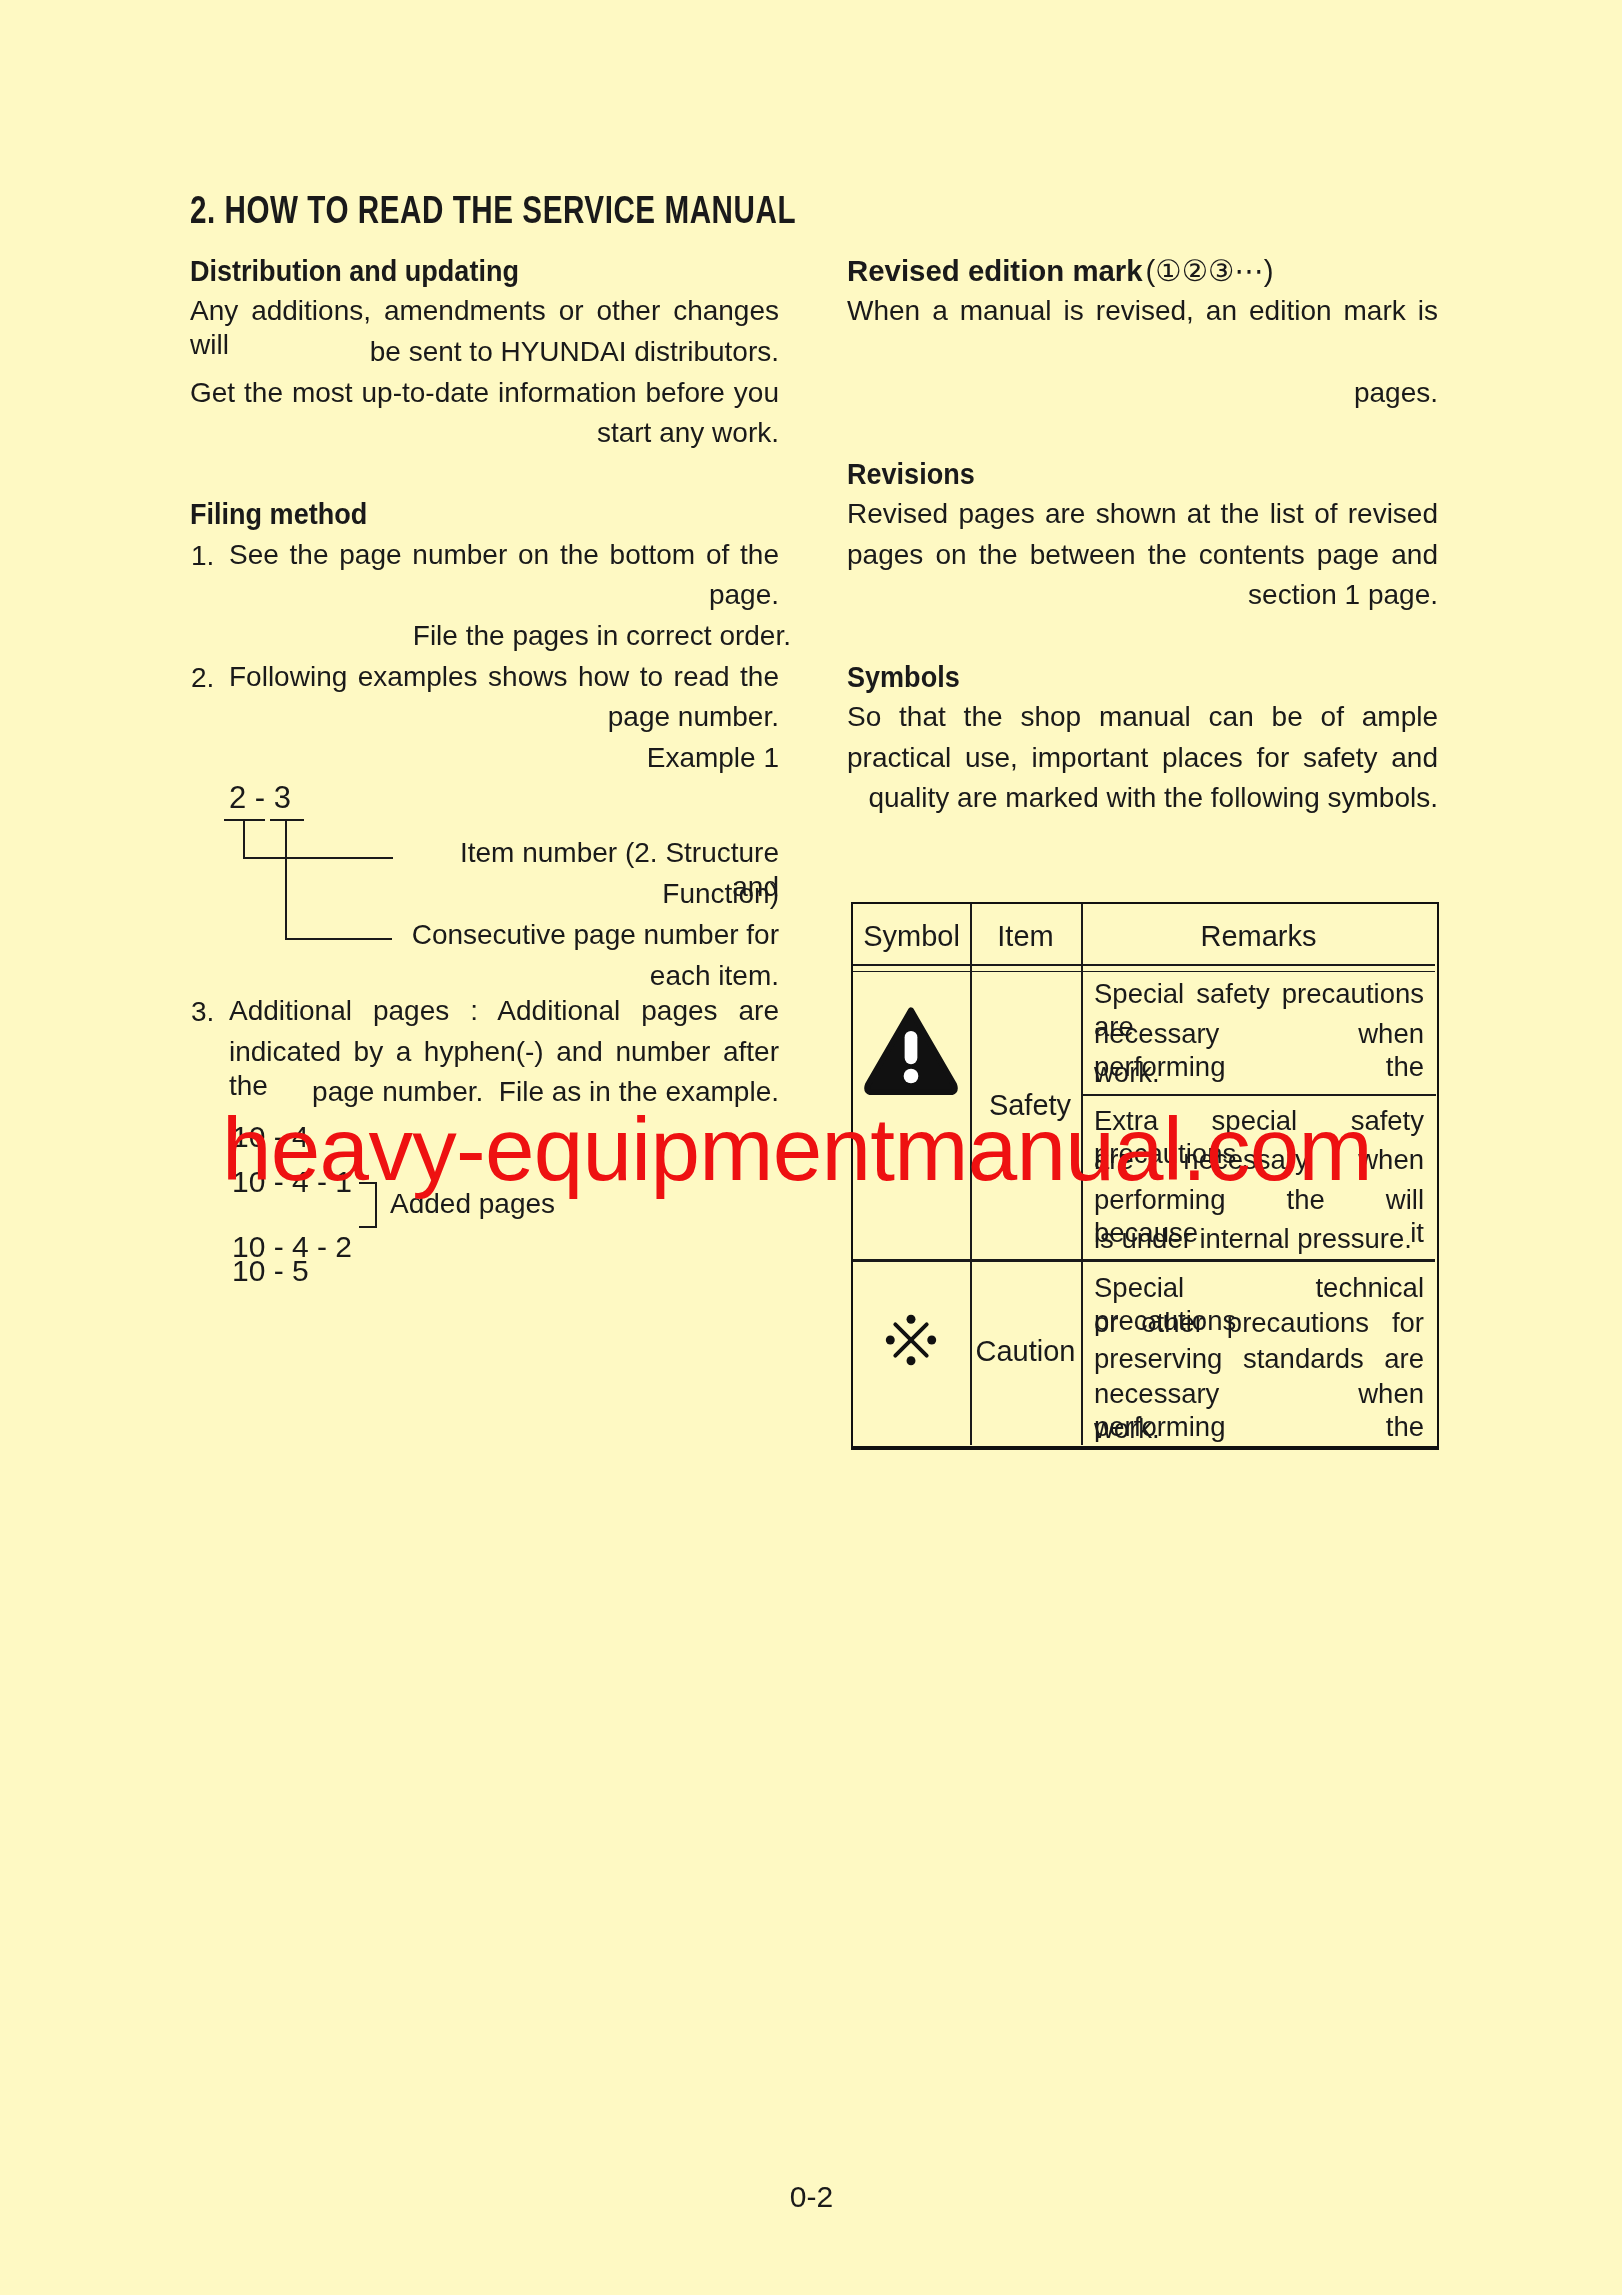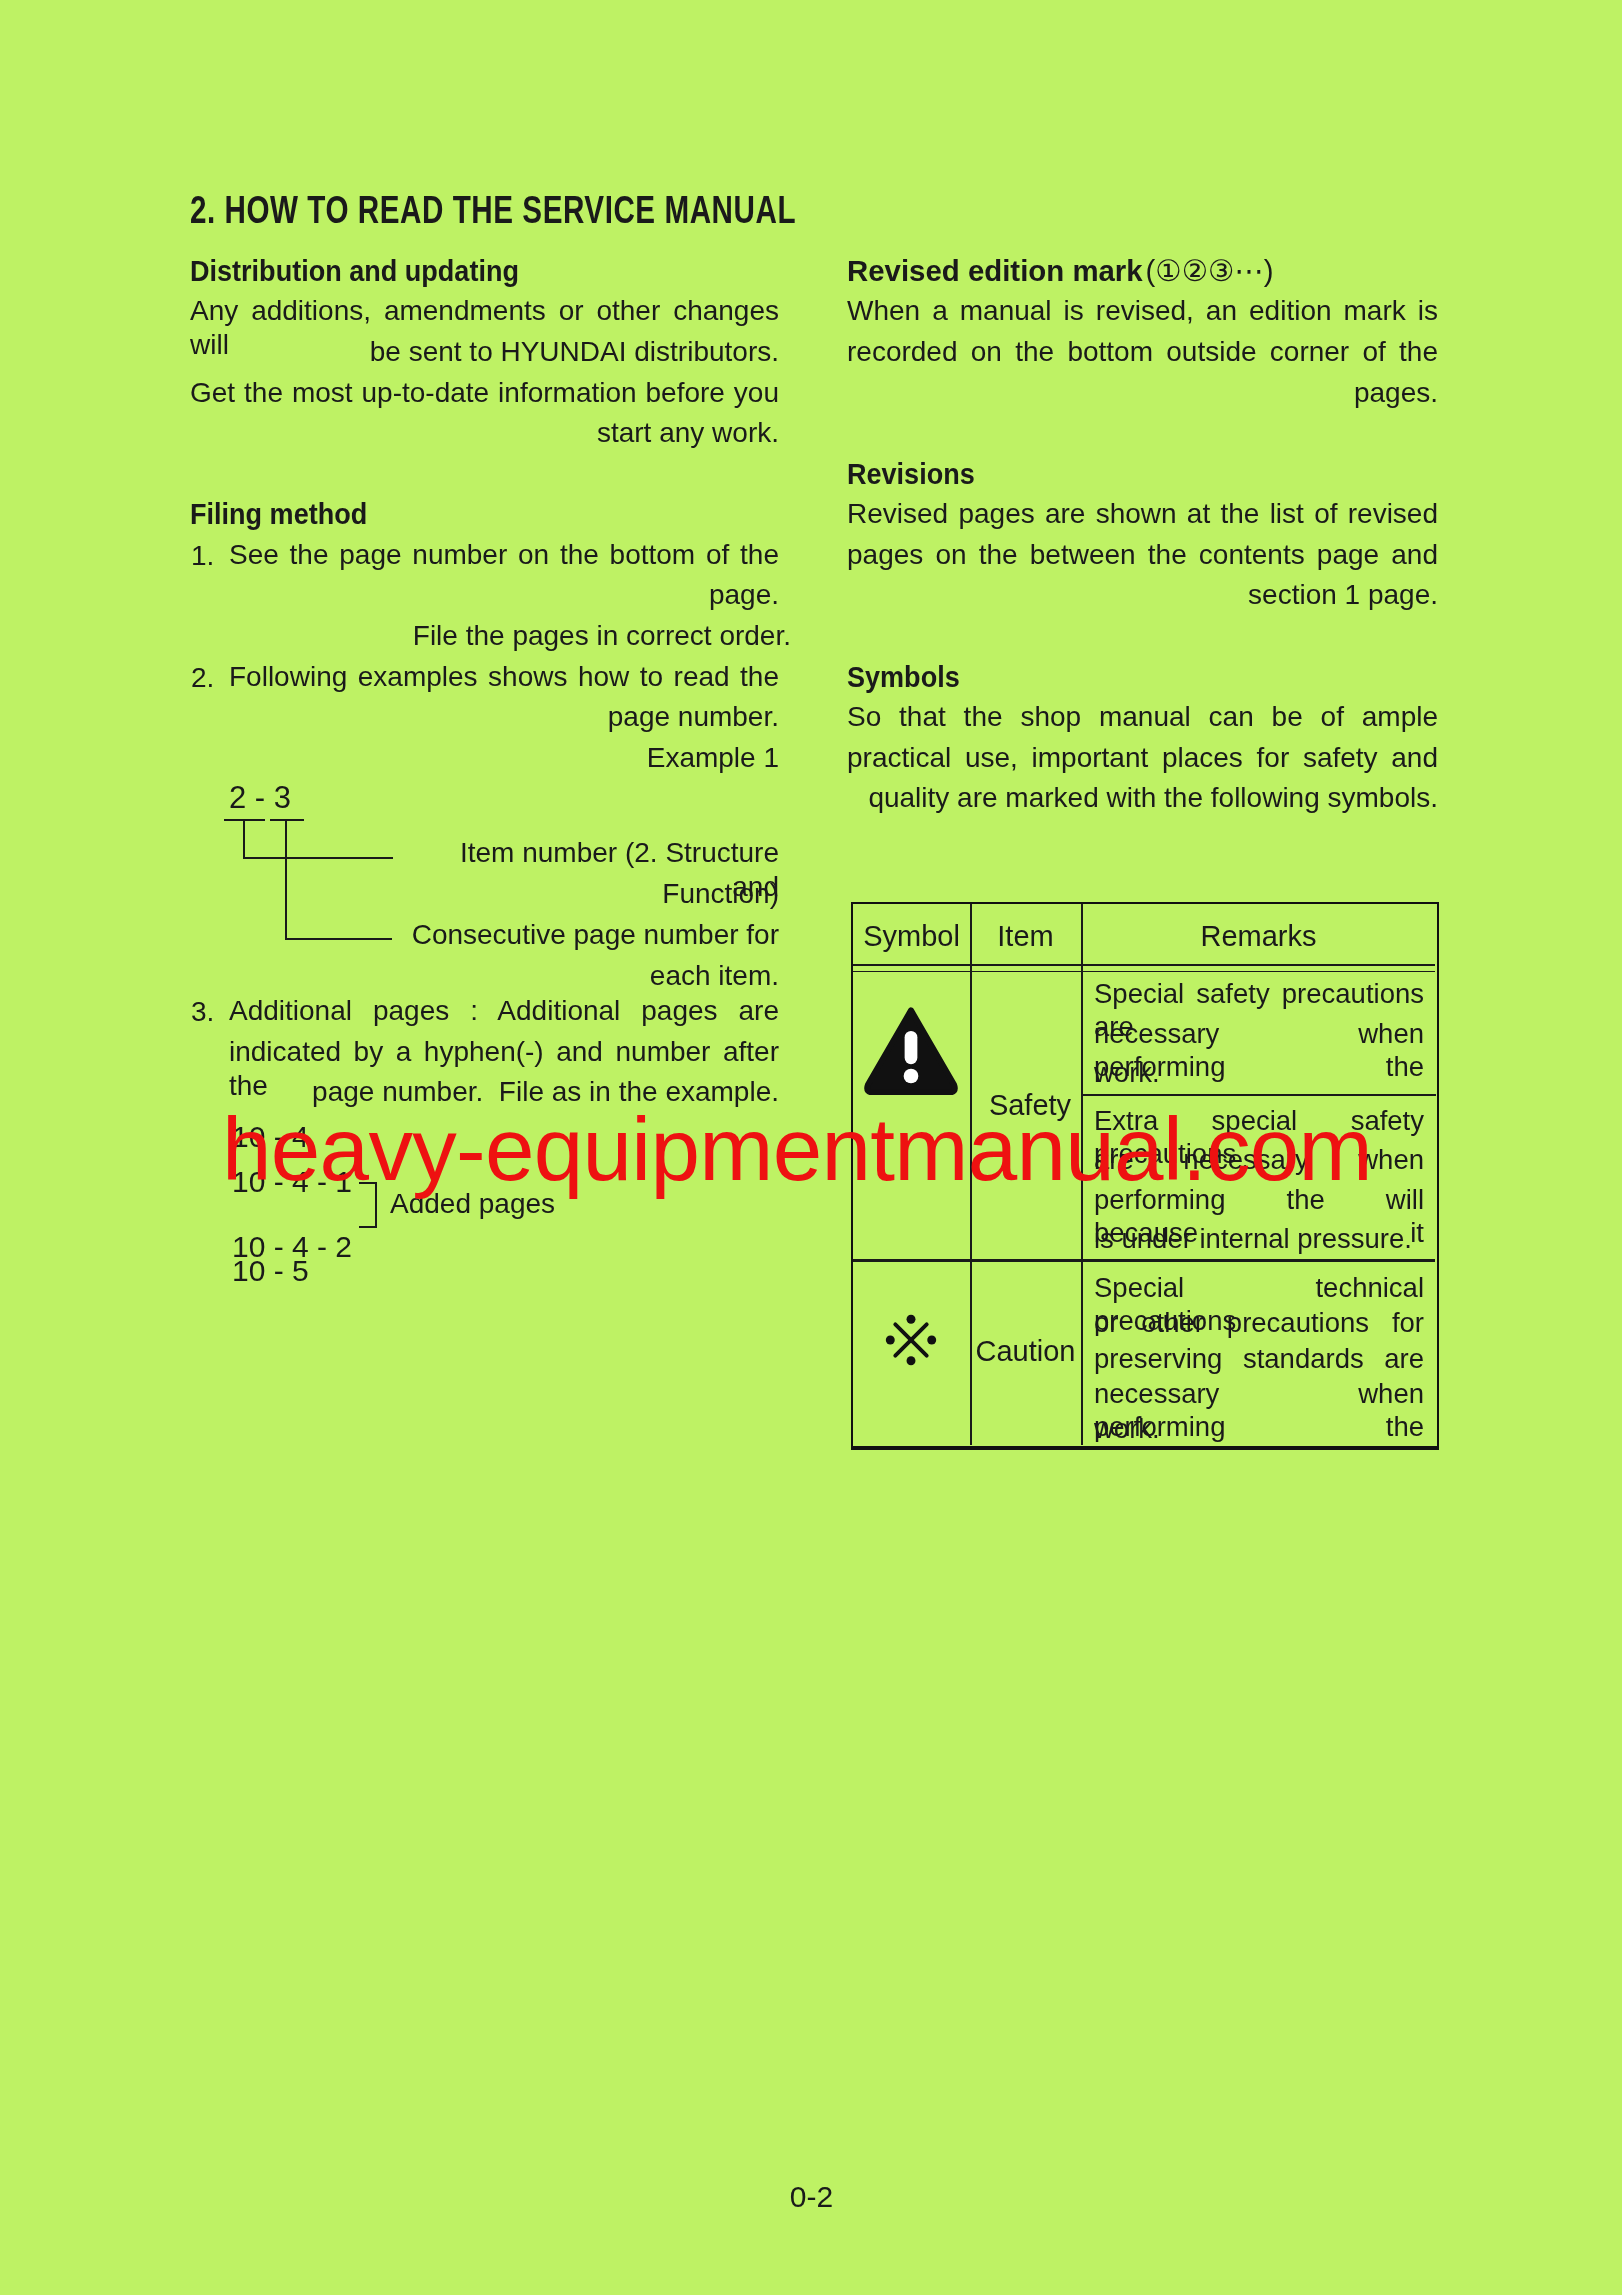--- a/index.html
+++ b/index.html
@@ -1,16 +1,16 @@
 <!DOCTYPE html>
 <html style="font-size:10.5px"><head>
 <meta charset="utf-8">
 <style>
   html,body{margin:0;padding:0;background:#888;}
-  .page{position:relative;width:1623px;height:2295px;background:#bef264;overflow:hidden;
+  .page{position:relative;width:1623px;height:2295px;background:#fef9c3;overflow:hidden;
         font-family:"Liberation Sans","DejaVu Sans",sans-serif;color:#1a1a1a;}
   .t{position:absolute;font-size:28px;line-height:1.25;white-space:nowrap;}
   .ln{position:absolute;font-size:28px;line-height:34px;white-space:normal;text-align:right;}
   .jl{text-align:justify;text-align-last:justify;}
   .b{font-weight:bold;}
   .title{position:absolute;font-size:39px;font-weight:bold;transform:scaleX(0.76);transform-origin:left top;white-space:nowrap;letter-spacing:0.7px;}
   .hd{position:absolute;font-size:29.4px;font-weight:bold;transform:scaleX(0.92);transform-origin:left top;white-space:nowrap;}
   .hline{position:absolute;background:#1a1a1a;height:2px;}
   .vline{position:absolute;background:#1a1a1a;width:2px;}
   .code{position:absolute;font-size:31px;white-space:pre;}
@@ -76,21 +76,20 @@
   <div class="hline" style="left:359px;top:1182px;width:18.3px;"></div>
   <div class="vline" style="left:375px;top:1182px;height:46px;"></div>
   <div class="hline" style="left:359px;top:1226px;width:18.3px;"></div>
   <div class="t" style="left:390px;top:1186px;">Added pages</div>
 
   <div style="position:absolute;left:847px;top:254px;white-space:nowrap;">
     <span class="b" style="font-size:29.4px;">Revised edition mark</span>
     <span style="font-size:29.4px;">(①②③⋯)</span>
   </div>
   <div class="ln jl" style="left:847px;top:294px;width:591px;">When a manual is revised, an edition mark is</div>
-  <div class="ln jl" style="left:847px;top:335px;width:591px;">recorded on the bottom outside corner of the</div>
   <div class="ln" style="left:847px;top:376px;width:591px;">pages.</div>
 
   <div class="hd" style="left:847px;top:457px;">Revisions</div>
   <div class="ln jl" style="left:847px;top:497px;width:591px;">Revised pages are shown at the list of revised</div>
   <div class="ln jl" style="left:847px;top:538px;width:591px;">pages on the between the contents page and</div>
   <div class="ln" style="left:847px;top:578px;width:591px;">section 1 page.</div>
 
   <div class="hd" style="left:847px;top:660px;">Symbols</div>
   <div class="ln jl" style="left:847px;top:700px;width:591px;">So that the shop manual can be of ample</div>
   <div class="ln jl" style="left:847px;top:741px;width:591px;">practical use, important places for safety and</div>

